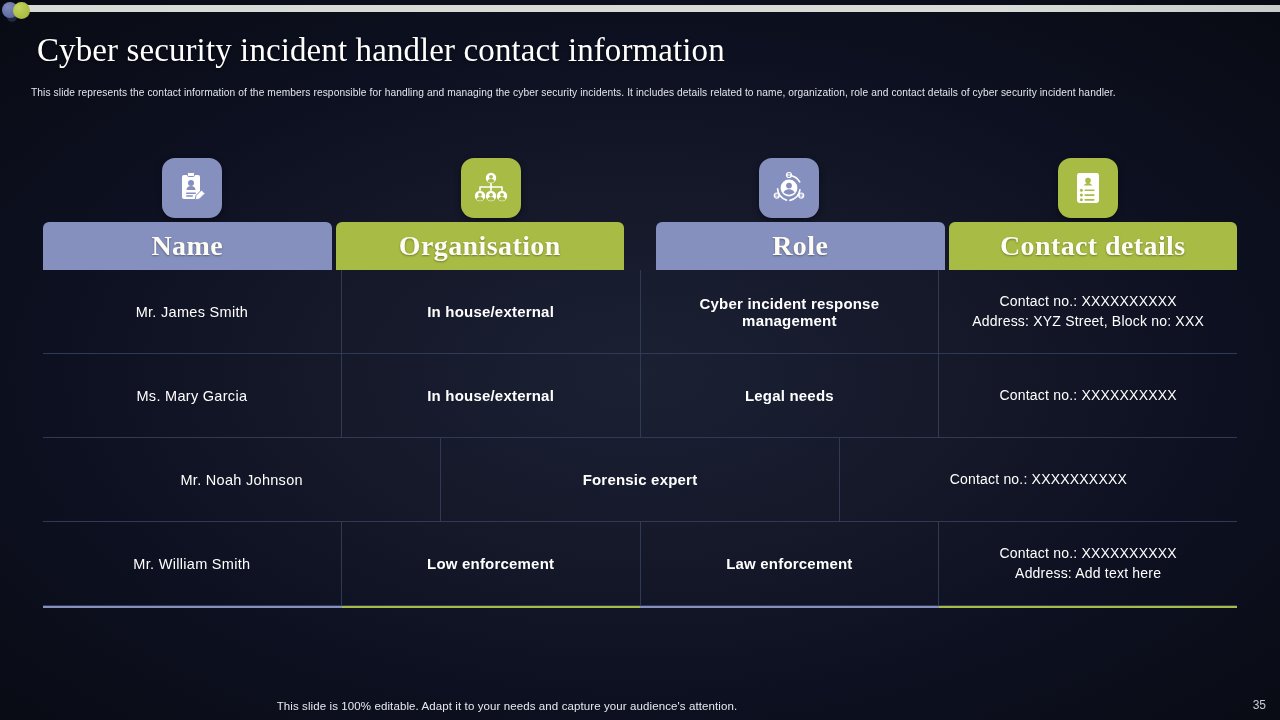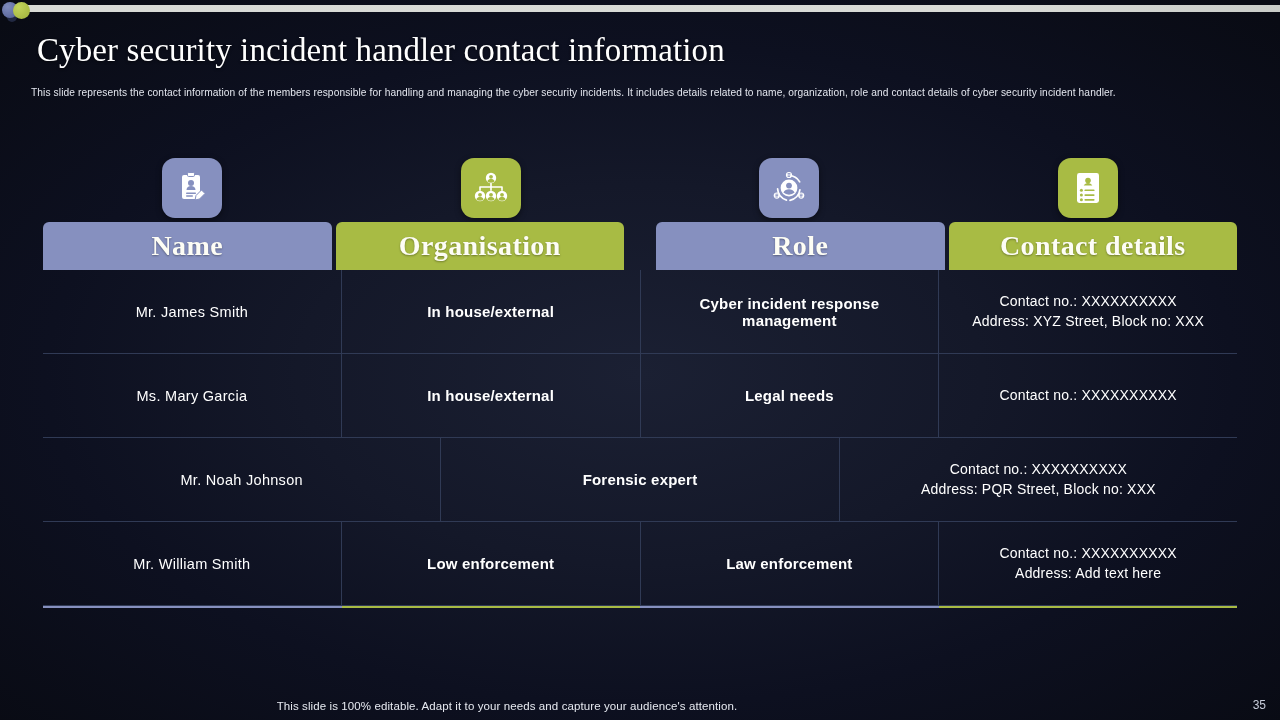--- a/index.html
+++ b/index.html
@@ -232,21 +232,20 @@
       <div class="td contact">
         <span>Contact no.: XXXXXXXXXX</span>
       </div>
     </div>
 
     <div class="trow">
       <div class="td name">Mr. Noah Johnson</div>
       <div class="td bold">Forensic expert</div>
       <div class="td contact">
         <span>Contact no.: XXXXXXXXXX</span>
-        <span>Address: PQR Street, Block no: XXX</span>
       </div>
     </div>
 
     <div class="trow">
       <div class="td name">Mr. William Smith</div>
       <div class="td bold">Low enforcement</div>
       <div class="td bold">Law enforcement</div>
       <div class="td contact">
         <span>Contact no.: XXXXXXXXXX</span>
         <span>Address: Add text here</span>

